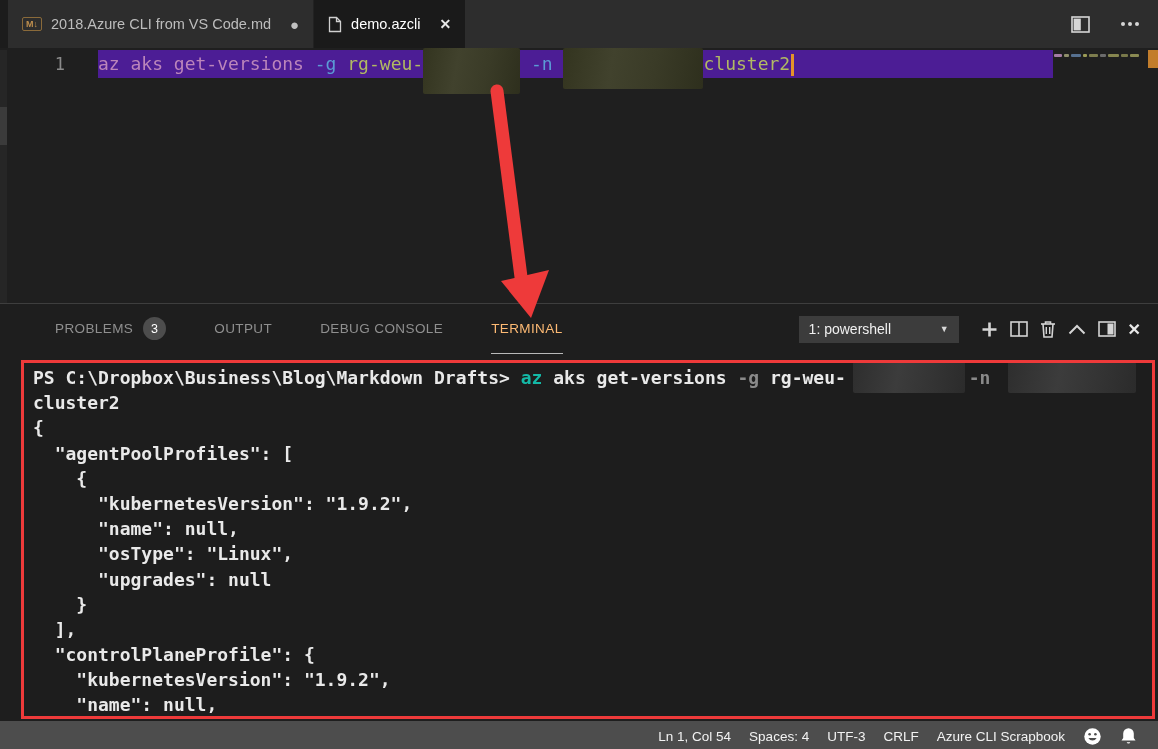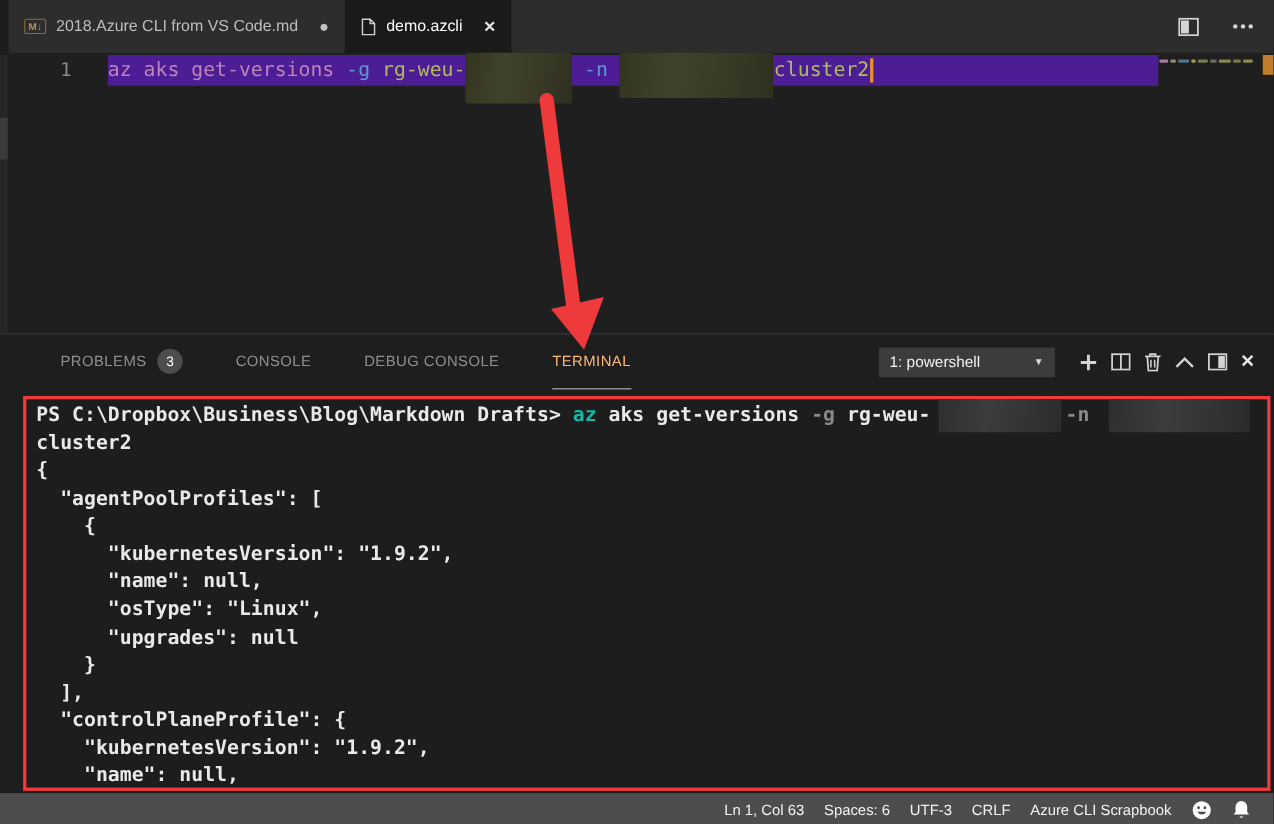--- a/index.html
+++ b/index.html
@@ -141,21 +141,21 @@
     <div class="ruler-mark"></div>
   </div>
 
   <div class="panel">
     <div class="panel-header">
       <div class="ptab">
         <span>PROBLEMS</span>
         <span class="pbadge">3</span>
       </div>
       <div class="ptab">
-        <span>CONSOLE</span>
+        <span>OUTPUT</span>
       </div>
       <div class="ptab">
         <span>DEBUG CONSOLE</span>
       </div>
       <div class="ptab active">
         <span>TERMINAL</span>
       </div>
       <div class="ptoolbar">
         <div class="tselect">
           <span>1: powershell</span>
@@ -199,22 +199,22 @@
           <div class="tline">    }</div>
           <div class="tline">  ],</div>
           <div class="tline">  "controlPlaneProfile": {</div>
           <div class="tline">    "kubernetesVersion": "1.9.2",</div>
           <div class="tline">    "name": null,</div>
         </div>
     </div>
   </div>
 
   <div class="statusbar">
-    <span class="sitem">Ln 1, Col 63</span>
-    <span class="sitem">Spaces: 6</span>
+    <span class="sitem">Ln 1, Col 54</span>
+    <span class="sitem">Spaces: 4</span>
     <span class="sitem">UTF-3</span>
     <span class="sitem">CRLF</span>
     <span class="sitem">Azure CLI Scrapbook</span>
     <span class="sicon">
       <svg width="19" height="19" viewBox="0 0 19 19">
         <circle cx="9.5" cy="9.5" r="8.2" fill="#ffffff"></circle>
         <circle cx="6.6" cy="7.3" r="1.3" fill="#4d4d4d"></circle>
         <circle cx="12.4" cy="7.3" r="1.3" fill="#4d4d4d"></circle>
         <path d="M5.4 11a4.6 4.6 0 0 0 8.2 0z" fill="#4d4d4d"></path>
       </svg>

